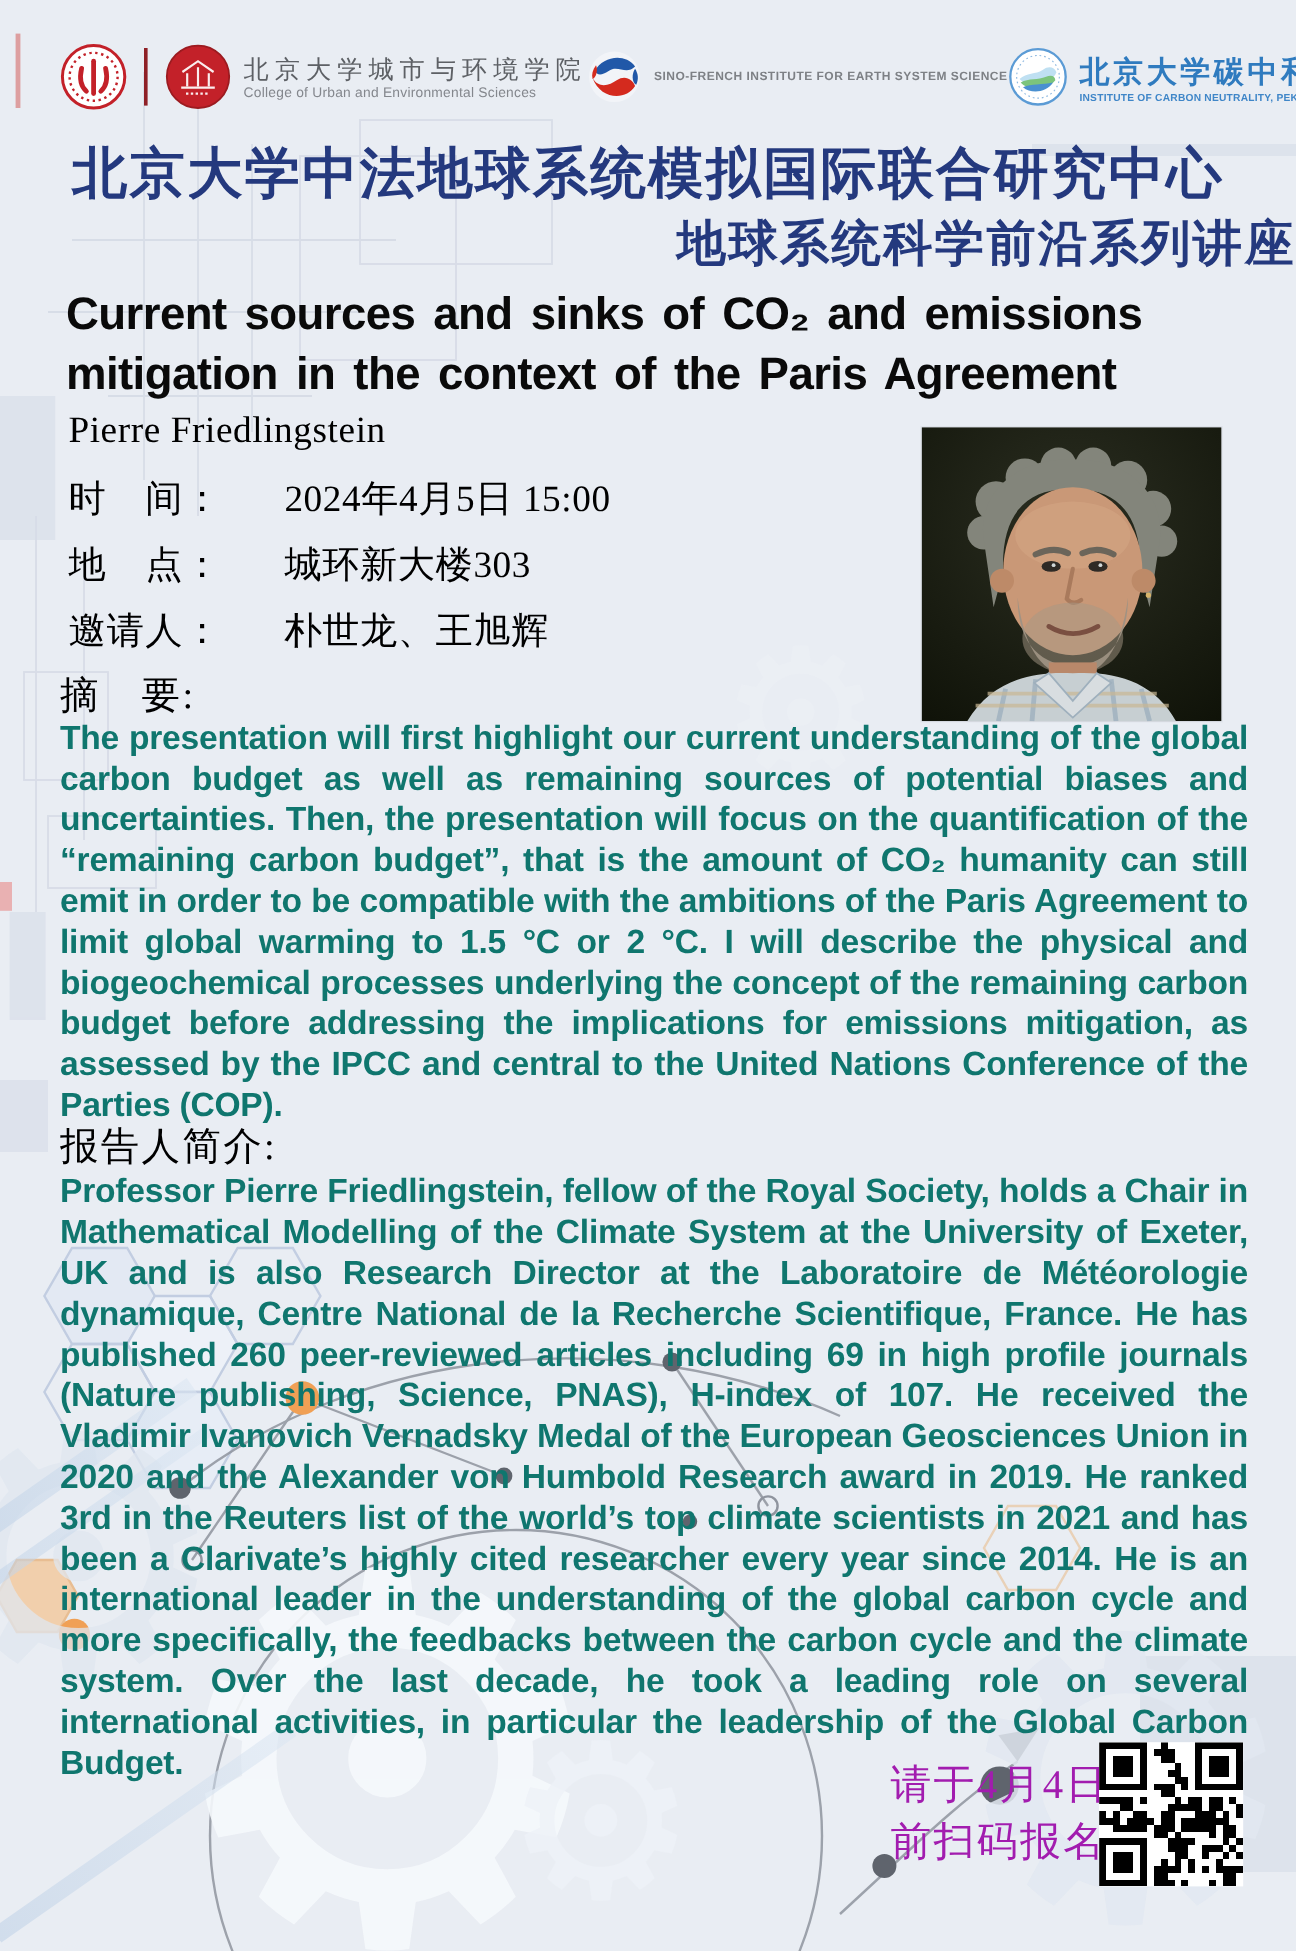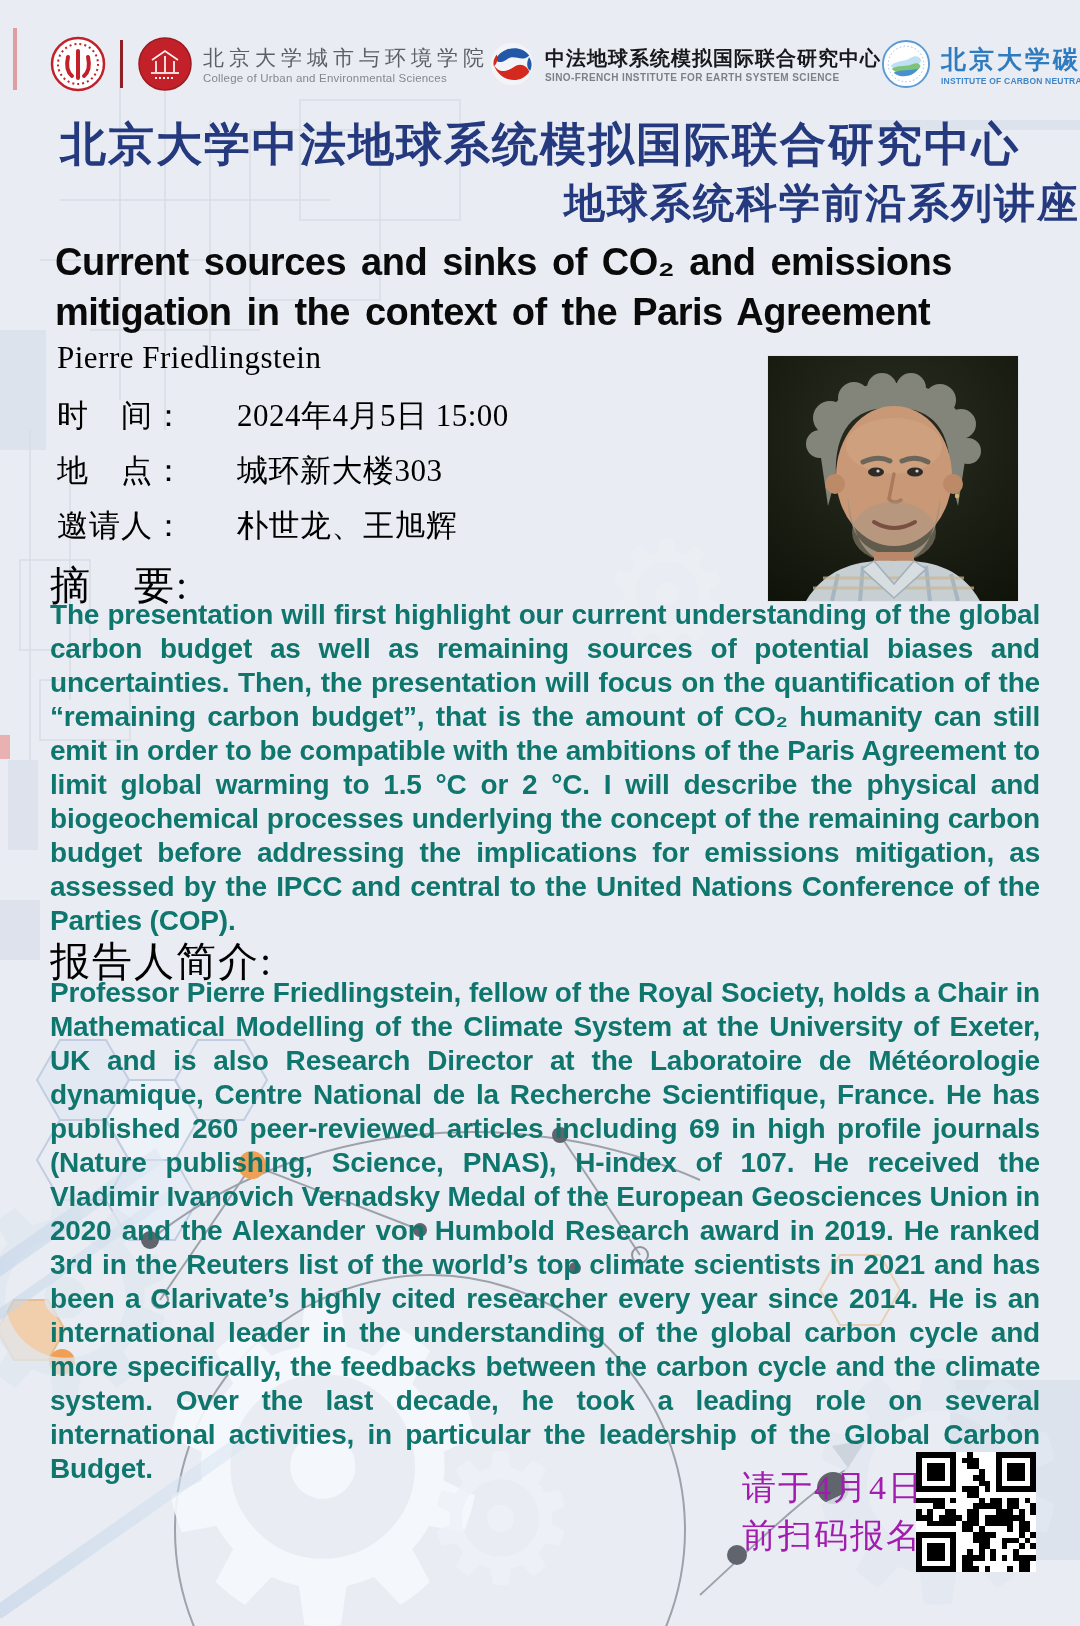--- a/index.html
+++ b/index.html
@@ -45,21 +45,21 @@
     letter-spacing:-.5px;word-spacing:5px;}
   
   .details{position:absolute;top:340px;left:57px;font-family:"Liberation Serif","DejaVu Serif",serif;font-size:31px;color:#000;}
   .detail-row{height:55px;display:flex;align-items:flex-start;}
   .dlabel{display:inline-block;min-width:180px;letter-spacing:1px;}
   .dvalue{letter-spacing:.5px;}
   
   .photo{position:absolute;left:768px;top:356px;width:250px;height:245px;box-shadow:0 0 0 1px #dfe3ea;}
   .photo svg{display:block;width:100%;height:100%;}
   
-  .sec-head{position:absolute;left:50px;font-family:"Liberation Serif","DejaVu Serif",serif;font-size:40px;color:#000;letter-spacing:2px;}
+  .sec-head{position:absolute;left:50px;font-family:"Liberation Serif","DejaVu Serif",serif;font-size:32px;color:#000;letter-spacing:2px;}
   .h-abs{top:558px;}
   .h-bio{top:934px;}
   .para{position:absolute;left:50px;width:990px;text-align:justify;
     font-size:28px;font-weight:700;color:#0f766e;line-height:34px;letter-spacing:-.2px;}
   .p-abs{top:598px;}
   .p-bio{top:976px;}
   
   .reg{position:absolute;left:742px;top:1464px;font-family:"Liberation Serif","DejaVu Serif",serif;
     font-size:34px;line-height:48px;color:#a21caf;letter-spacing:2px;}
   .qr{position:absolute;left:916px;top:1452px;width:120px;height:120px;background:#fff;}
@@ -163,21 +163,20 @@
 
     <div class="logo-group">
       <svg class="seal" viewBox="0 0 48 48" style="width:46px;height:46px">
         <circle cx="24" cy="24" r="22" fill="#f2f4f8"></circle>
         <path d="M7 19 C14 6 33 3 42 15 C34 23 27 13 19 19 C13 23 9 23 7 19 Z" fill="#2158a8"></path>
         <path d="M42 17 c3 5 3 9 1 14 c-4 -2 -4 -10 -1 -14 Z" fill="#2158a8"></path>
         <path d="M5 25 C11 35 20 31 26 27 C33 22 40 26 42 32 C34 45 12 44 5 25 Z" fill="#d42a1e"></path>
         <path d="M8 14 c-3 4 -4 8 -3 12 c3 -1 5 -8 3 -12 Z" fill="#d42a1e"></path>
       </svg>
       <div>
-        <div class="lg-cn c">中法地球系统模拟国际联合研究中心</div>
         <div class="lg-en c">SINO-FRENCH INSTITUTE FOR EARTH SYSTEM SCIENCE</div>
       </div>
     </div>
 
     <div class="logo-group">
       <svg class="seal" viewBox="0 0 52 52" style="width:50px;height:50px">
         <circle cx="26" cy="26" r="24" fill="#fff" stroke="#5b9bd5" stroke-width="2"></circle>
         <circle cx="26" cy="26" r="18.5" fill="none" stroke="#8fb9e0" stroke-width="1" stroke-dasharray="1.5 2.5"></circle>
         <path d="M10 28 C16 22 24 24 30 20 C36 16 40 18 42 22 C38 32 20 38 10 28 Z" fill="#bfe0f2"></path>
         <path d="M11 31 C18 27 26 29 33 26 C38 24 41 26 41 29 C34 38 18 39 11 31 Z" fill="#7cc47c"></path>

